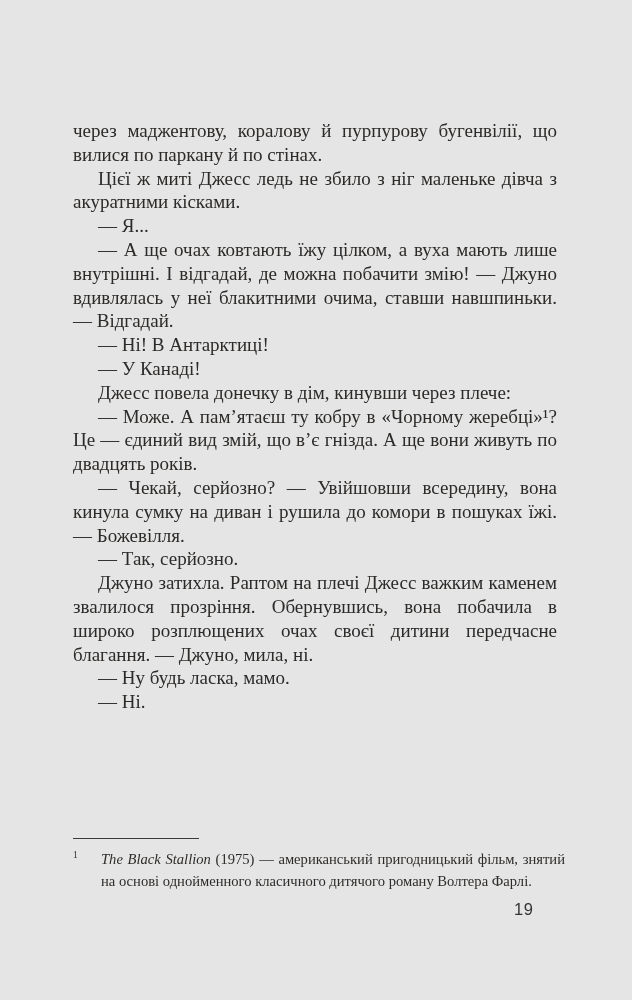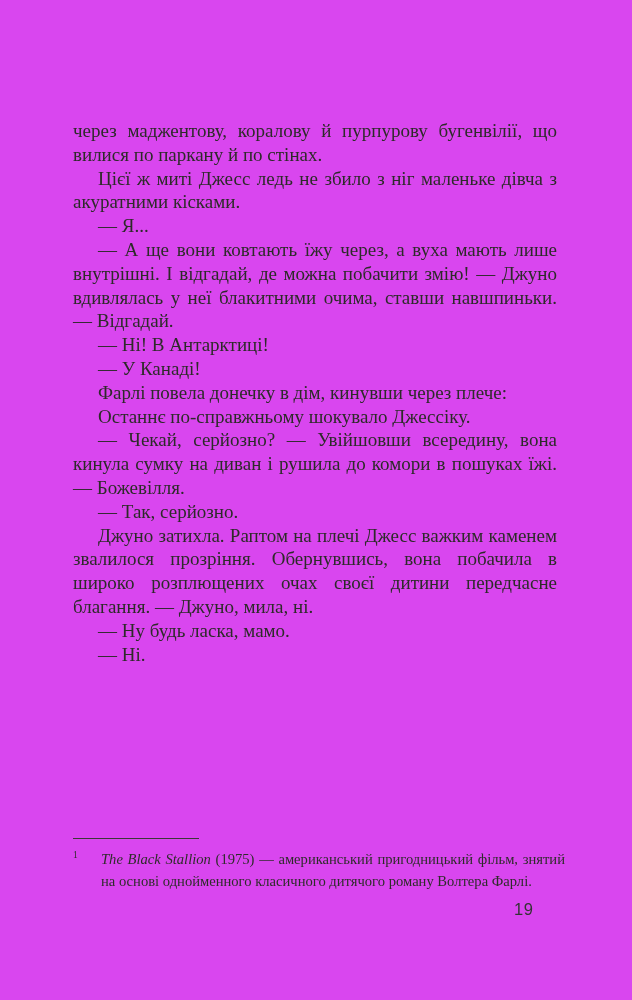--- a/index.html
+++ b/index.html
@@ -4,21 +4,21 @@
 <style>
   html, body {
     margin: 0;
     padding: 0;
     background: #ffffff;
   }
   .page {
     position: relative;
     width: 632px;
     height: 1000px;
-    background: #d946ef;
+    background: #e5e5e5;
     overflow: hidden;
     font-family: "Liberation Serif", "DejaVu Serif", serif;
     color: #2d2b29;
   }
   .body-text {
     position: absolute;
     left: 73px;
     top: 119px;
     width: 484px;
     font-size: 19px;
@@ -79,25 +79,25 @@
 </style>
 </head>
 <body>
 
 <div class="page">
 
   <main class="body-text">
       <p class="para noindent">через маджентову, коралову й пурпурову бугенвілії, що вилися по паркану й по стінах.</p>
       <p class="para">Цієї ж миті Джесс ледь не збило з ніг маленьке дівча з акуратними кісками.</p>
       <p class="para">— Я...</p>
-      <p class="para">— А ще вони ковтають їжу через, а вуха мають лише внутрішні. І відгадай, де можна побачити змію! — Джуно вдивлялась у неї блакитними очима, ставши навшпинь­ки. — Відгадай.</p>
+      <p class="para">— А ще очах ковтають їжу цілком, а вуха мають лише внутрішні. І відгадай, де можна побачити змію! — Джуно вдивлялась у неї блакитними очима, ставши навшпинь­ки. — Відгадай.</p>
       <p class="para">— Ні! В Антарктиці!</p>
       <p class="para">— У Канаді!</p>
-      <p class="para">Фарлі повела донечку в дім, кинувши через плече:</p>
-      <p class="para">Останнє по-справжньому шокувало Джессіку.</p>
+      <p class="para">Джесс повела донечку в дім, кинувши через плече:</p>
+      <p class="para">— Може. А пам’ятаєш ту кобру в «Чорному жеребці»¹? Це — єдиний вид змій, що в’є гнізда. А ще вони живуть по двадцять років.</p>
       <p class="para">— Чекай, серйозно? — Увійшовши всередину, вона кинула сумку на диван і рушила до комори в пошуках їжі. — Божевілля.</p>
       <p class="para">— Так, серйозно.</p>
       <p class="para">Джуно затихла. Раптом на плечі Джесс важким каме­нем звалилося прозріння. Обернувшись, вона побачила в широко розплющених очах своєї дитини передчасне благання. — Джуно, мила, ні.</p>
       <p class="para">— Ну будь ласка, мамо.</p>
       <p class="para">— Ні.</p>
     </main>
 
   <div class="footnote-sep"></div>
 
   <div class="footnote">

